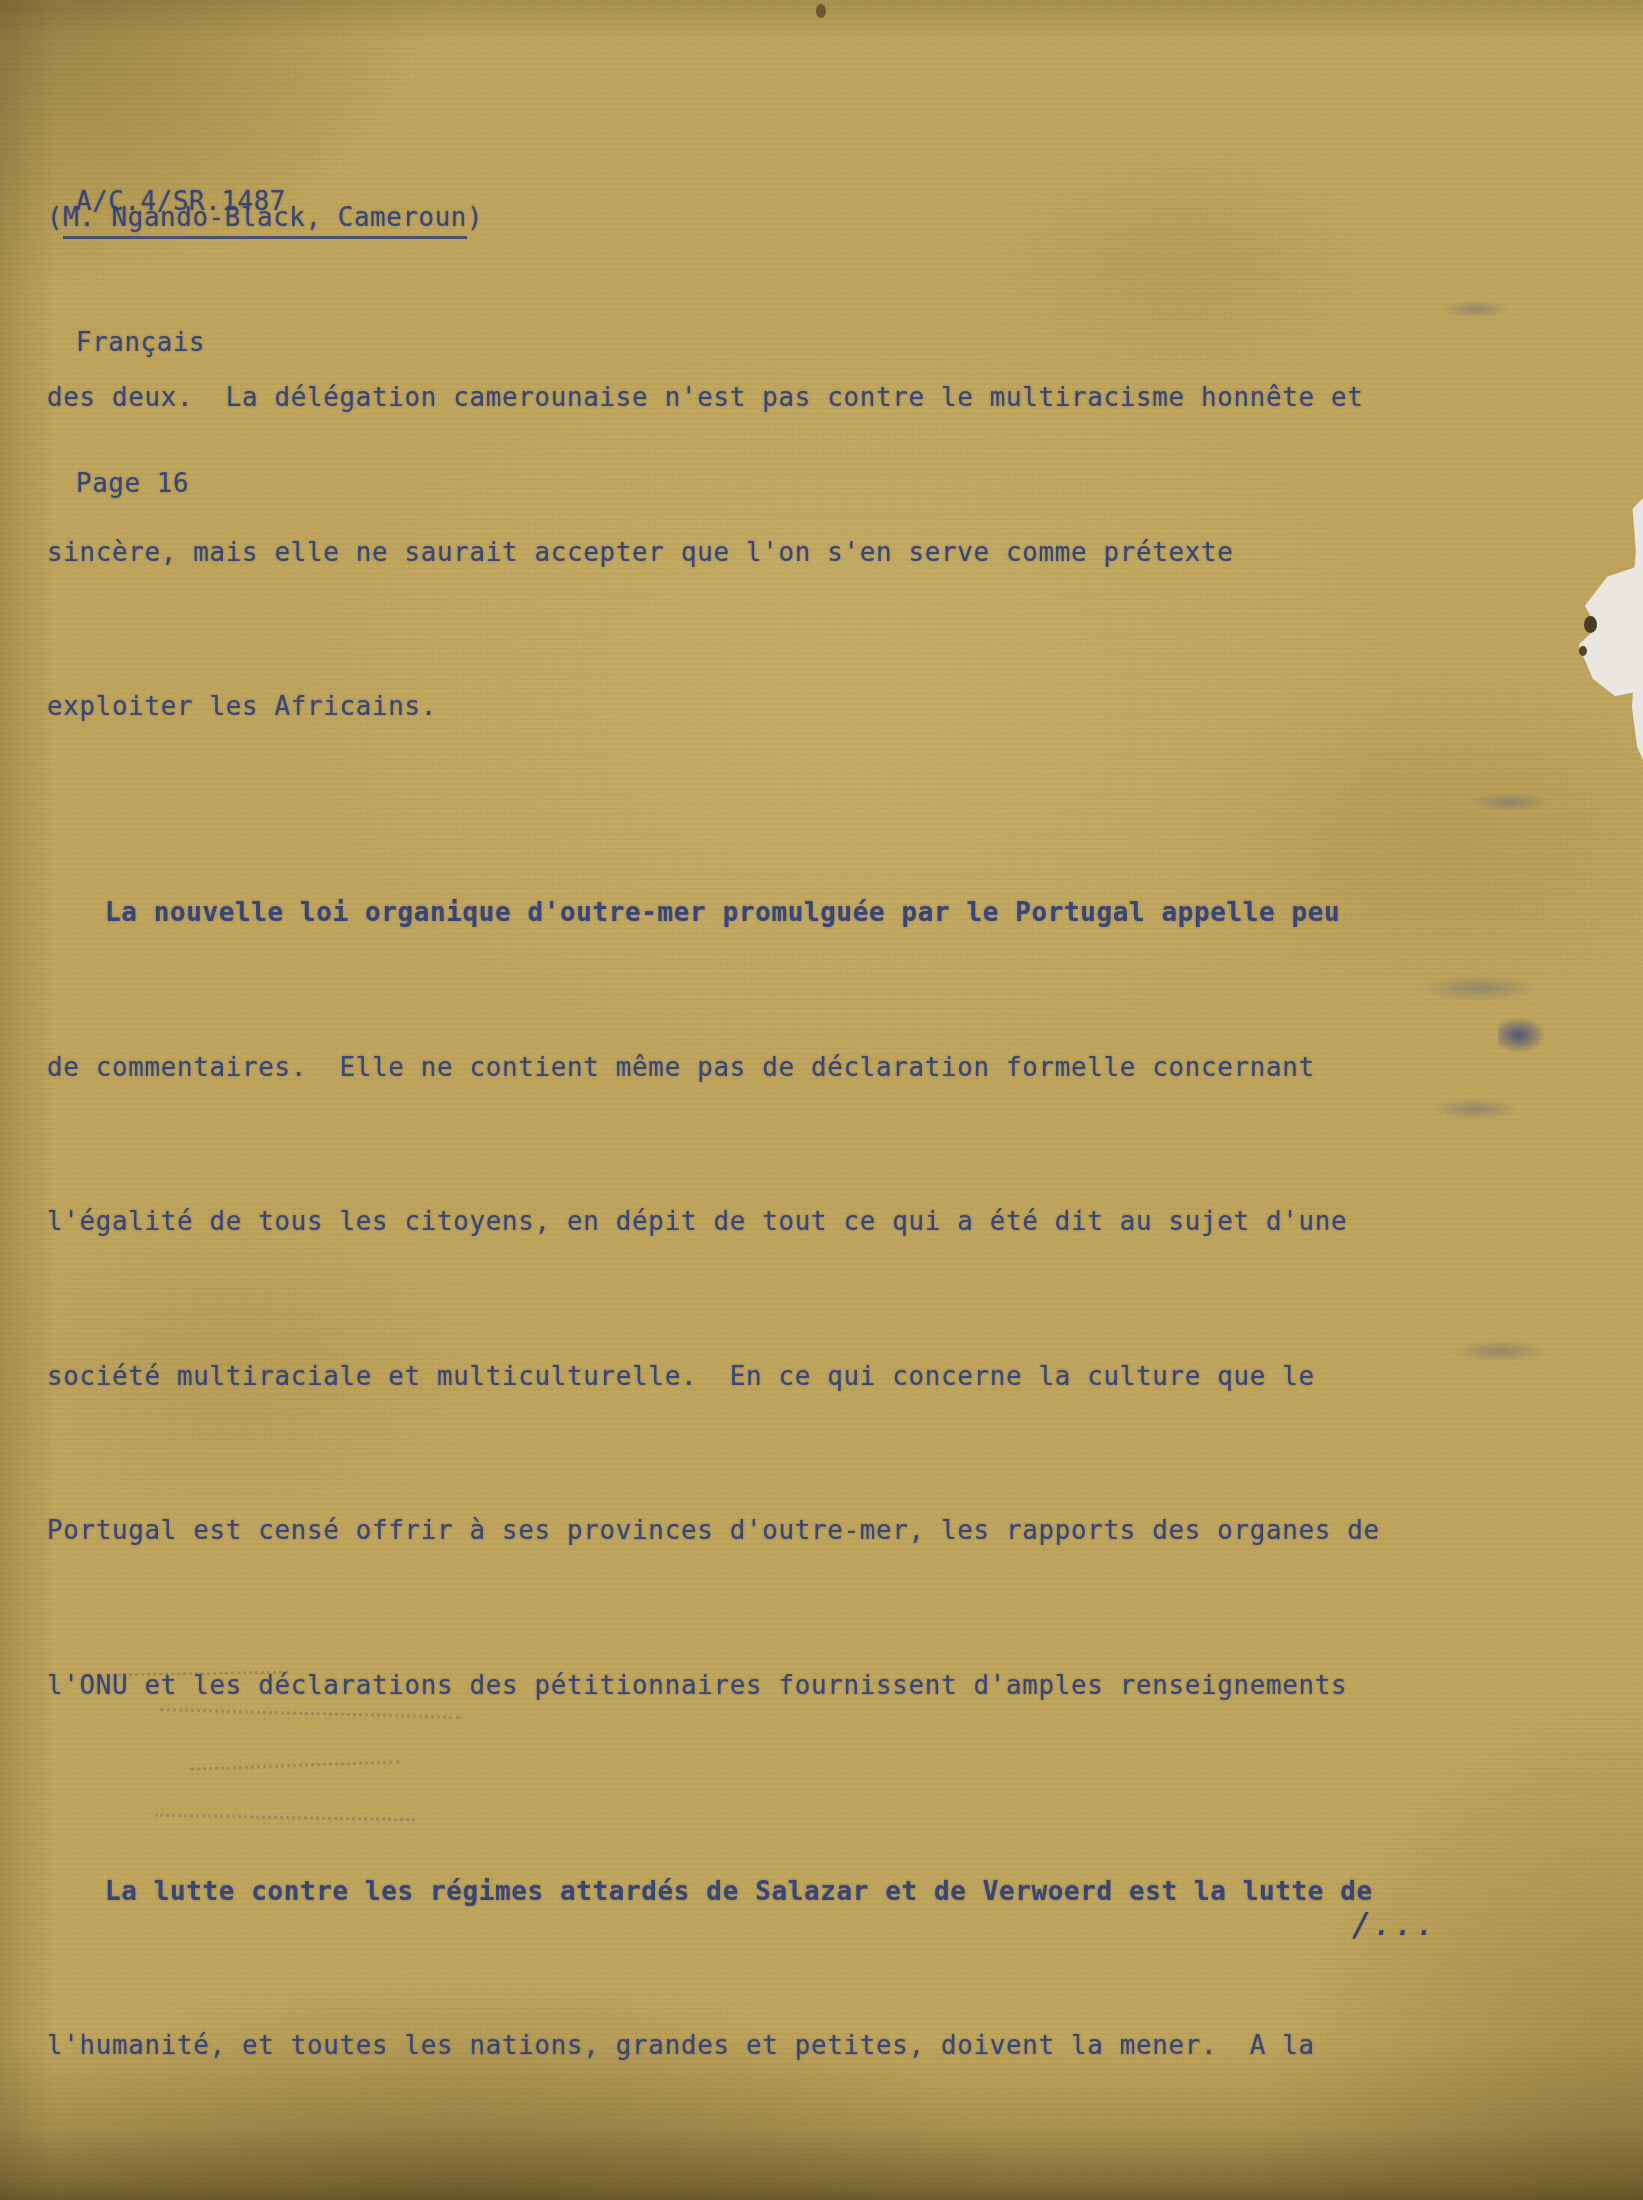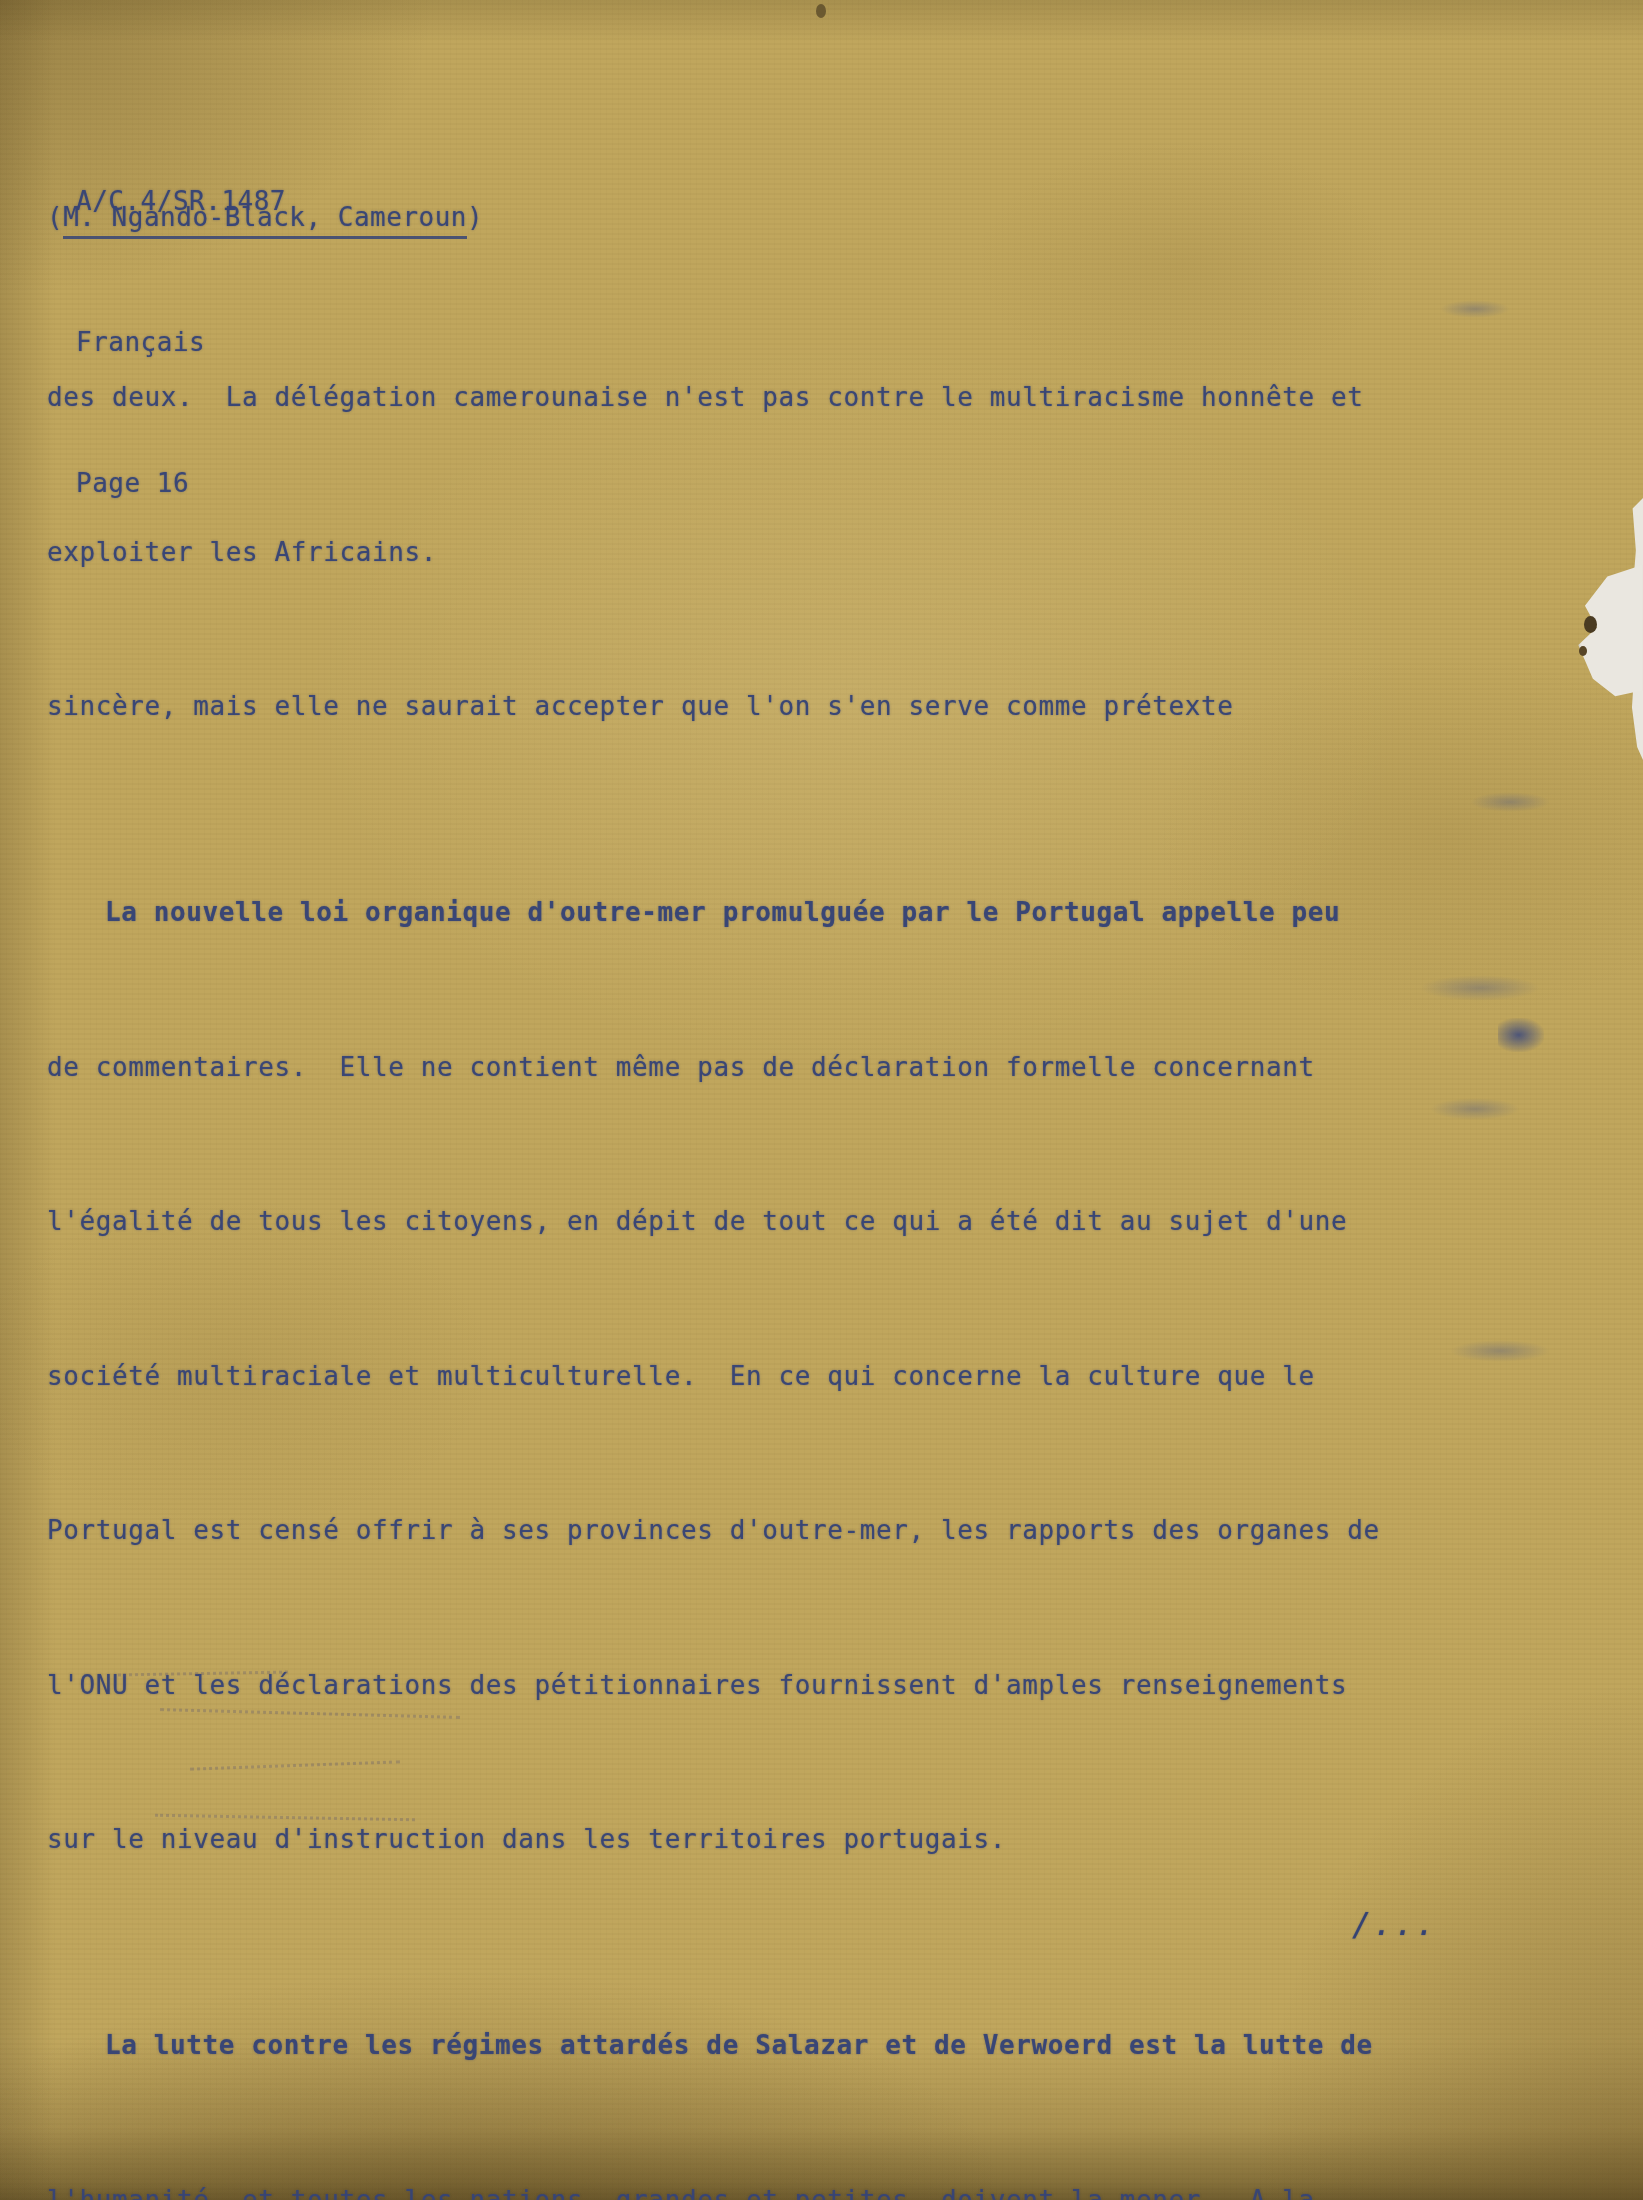--- a/index.html
+++ b/index.html
@@ -91,30 +91,29 @@
   <div class="header ink">
     <div>A/C.4/SR.1487</div>
     <div>Français</div>
     <div>Page 16</div>
   </div>
 
   <div class="byline ink"><span>(</span><span class="uln">M. Ngando-Black, Cameroun</span><span>)</span></div>
 
   <div class="bodytext ink">
     <div class="ln">des deux.  La délégation camerounaise n'est pas contre le multiracisme honnête et</div>
+    <div class="ln">sincère, mais elle ne saurait accepter que l'on s'en serve comme prétexte</div>
     <div class="ln">exploiter les Africains.</div>
-    <div class="ln">sincère, mais elle ne saurait accepter que l'on s'en serve comme prétexte</div>
 
     <div class="ln indent">La nouvelle loi organique d'outre-mer promulguée par le Portugal appelle peu</div>
     <div class="ln">de commentaires.  Elle ne contient même pas de déclaration formelle concernant</div>
     <div class="ln">l'égalité de tous les citoyens, en dépit de tout ce qui a été dit au sujet d'une</div>
     <div class="ln">société multiraciale et multiculturelle.  En ce qui concerne la culture que le</div>
     <div class="ln">Portugal est censé offrir à ses provinces d'outre-mer, les rapports des organes de</div>
     <div class="ln">l'ONU et les déclarations des pétitionnaires fournissent d'amples renseignements</div>
-    <div class="ln">sur le niveau d'instruction dans les territoires portugais.</div>
 
     <div class="ln indent">La lutte contre les régimes attardés de Salazar et de Verwoerd est la lutte de</div>
     <div class="ln">l'humanité, et toutes les nations, grandes et petites, doivent la mener.  A la</div>
     
     
     
     
     
     
     

